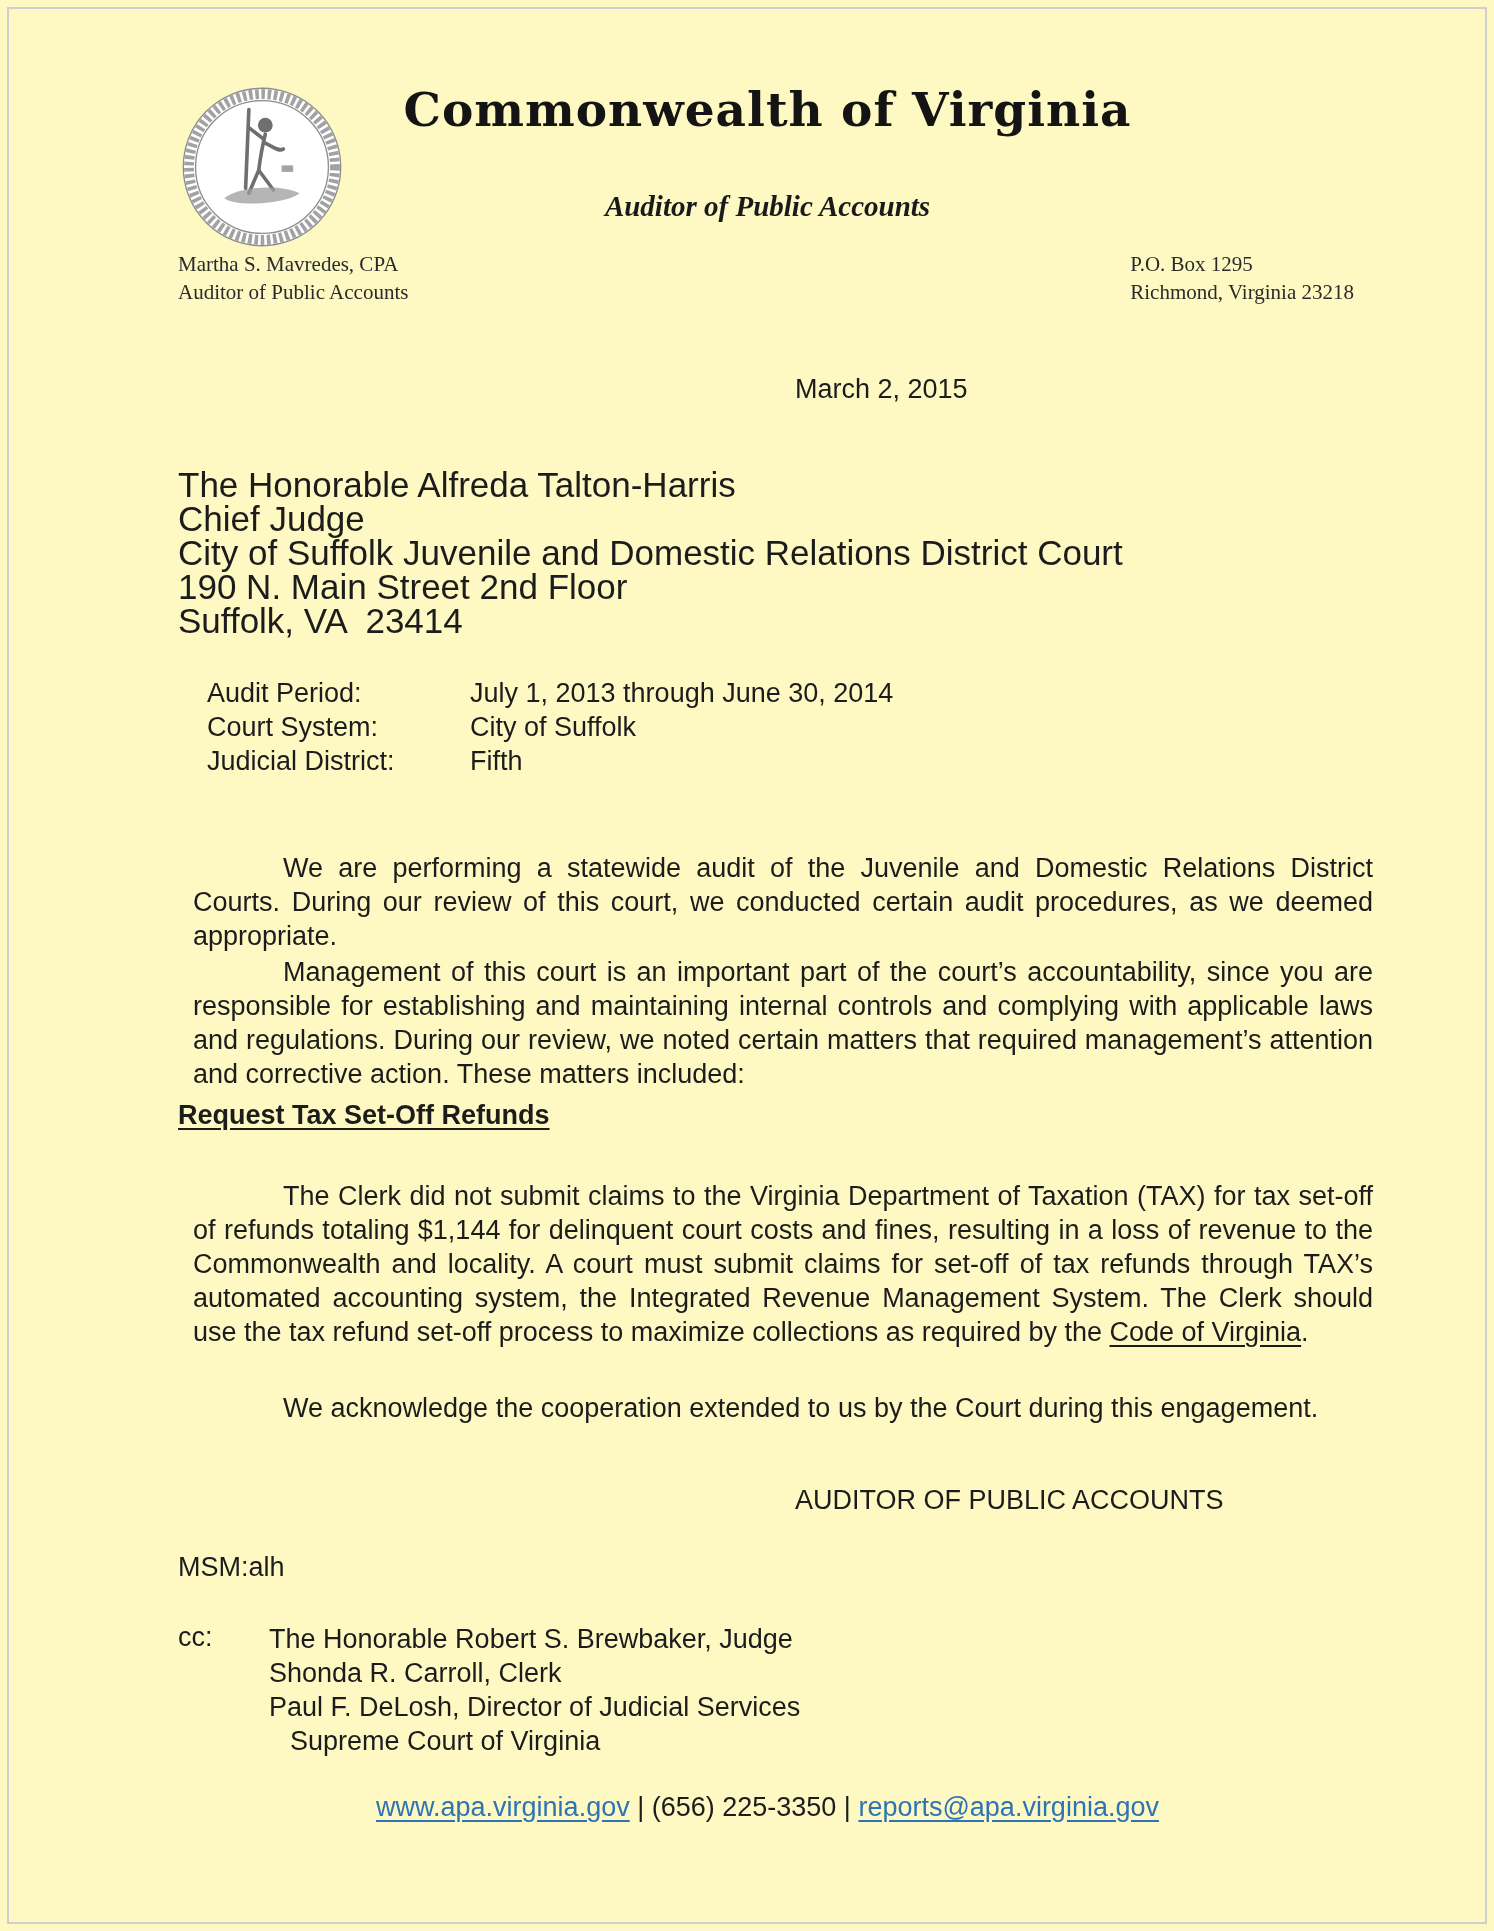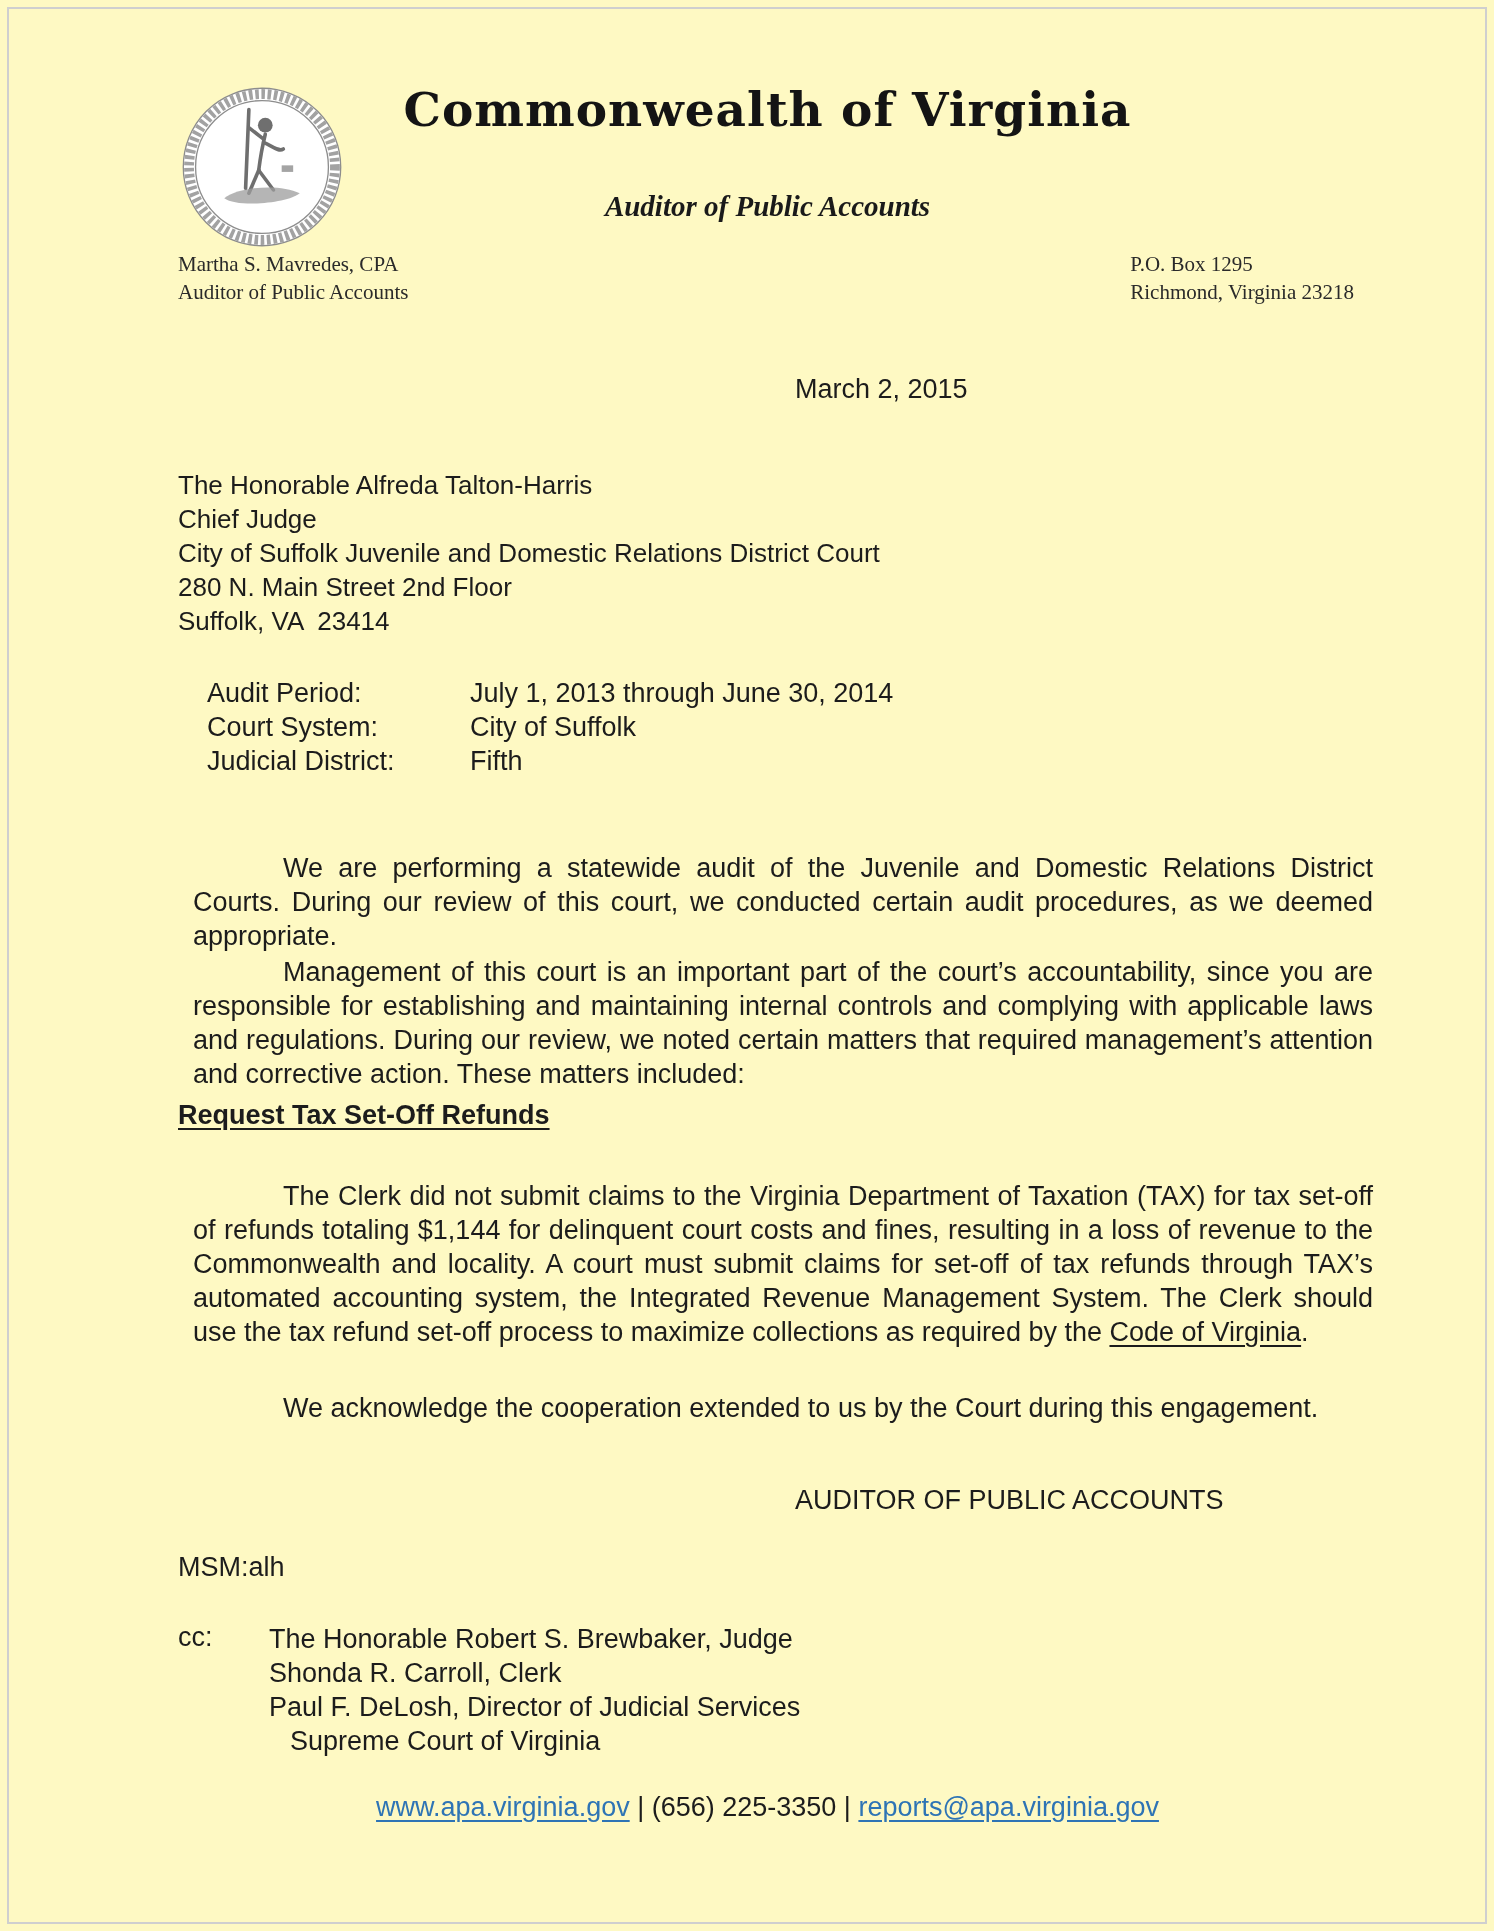--- a/index.html
+++ b/index.html
@@ -70,21 +70,21 @@
 
   
   .dateline {
     position: absolute;
     left: 795px; top: 374px;
     font-size: 27px;
   }
   .recipient {
     position: absolute;
     left: 178px; top: 468px;
-    font-size: 26px;
+    font-size: 35px;
     line-height: 34px;
   }
   .addr-line { white-space: pre; }
 
   .meta {
     position: absolute;
     left: 178px; top: 676px;
     font-size: 27px;
     line-height: 34px;
     margin-left: 29px;
@@ -197,21 +197,21 @@
     <div>P.O. Box 1295</div>
     <div>Richmond, Virginia 23218</div>
   </div>
 
   <div class="dateline">March 2, 2015</div>
 
   <div class="recipient">
     <div class="addr-line">The Honorable Alfreda Talton-Harris</div>
     <div class="addr-line">Chief Judge</div>
     <div class="addr-line">City of Suffolk Juvenile and Domestic Relations District Court</div>
-    <div class="addr-line">280 N. Main Street 2nd Floor</div>
+    <div class="addr-line">190 N. Main Street 2nd Floor</div>
     <div class="addr-line">Suffolk, VA  23414</div>
   </div>
 
   <div class="meta">
     <div class="meta-row">
       <span class="meta-label">Audit Period:</span><span class="meta-value">July 1, 2013 through June 30, 2014</span>
     </div>
     <div class="meta-row">
       <span class="meta-label">Court System:</span><span class="meta-value">City of Suffolk</span>
     </div>

